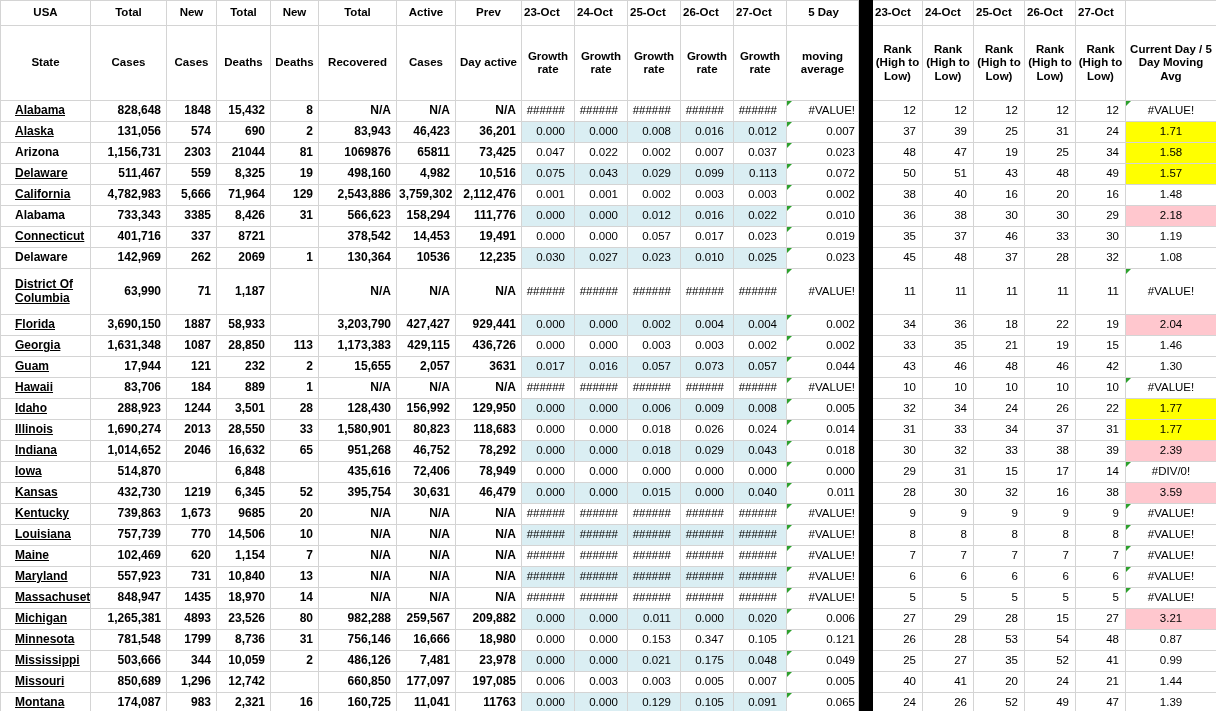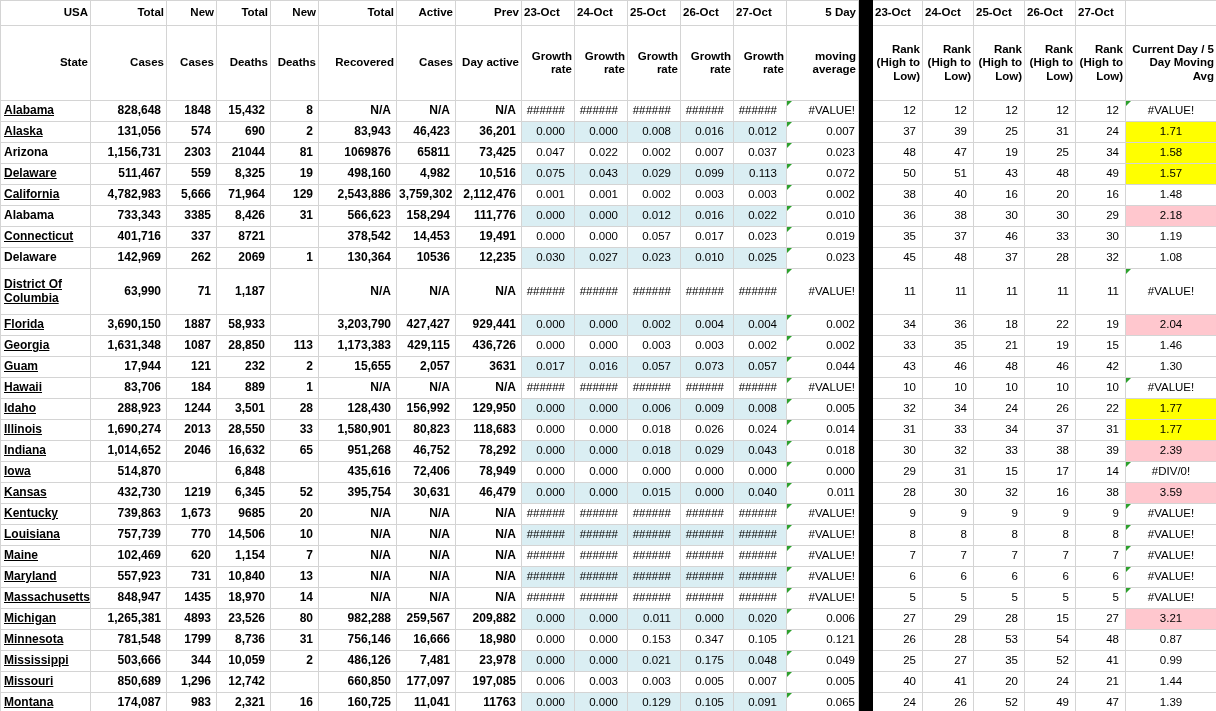--- a/index.html
+++ b/index.html
@@ -7,27 +7,27 @@
     width:1216px;height:711px;overflow:hidden;background:#fff;
     font-family:"Liberation Sans",sans-serif;color:#000;
   }
   table{border-collapse:collapse;table-layout:fixed;width:1216px}
   td,th{
     border:1px solid #d4d4d4;padding:0 2px;margin:0;
     font-size:11.5px;font-weight:normal;overflow:hidden;
     white-space:nowrap;vertical-align:middle;line-height:1.15;
     position:relative;background:#fff;
   }
-  thead th{font-weight:bold;font-size:11.5px;text-align:right}
+  thead th{font-weight:bold;font-size:11.5px;text-align:center}
   thead tr.top th{height:24px}
   thead tr.bottom th{height:74px}
   th.wrap{white-space:normal}
-  th.h5day{text-align:right;padding-left:4px}
+  th.h5day{text-align:center;padding-left:4px}
   th.hdate{text-align:left;padding-right:5px}
-  td.c-state{text-align:left;padding-left:3px;font-weight:bold;font-size:12px;white-space:normal}
+  td.c-state{text-align:left;padding-left:14px;font-weight:bold;font-size:12px;white-space:normal}
   td.c-state.link{text-decoration:underline}
   td.c-num{text-align:right;padding-right:5px;font-weight:bold;font-size:12px}
   td.c-growth{text-align:right;padding-right:9px}
   td.c-growth.blue{background:var(--blue)}
   td.c-mavg{text-align:right;padding-right:3px}
   td.c-rank{text-align:right;padding-right:6px}
   td.c-ratio{text-align:center}
   td.bg-y{background:var(--yellow)}
   td.bg-p{background:var(--pink)}
   td.c-div, th.c-div{background:#000;border-color:#000;padding:0}

